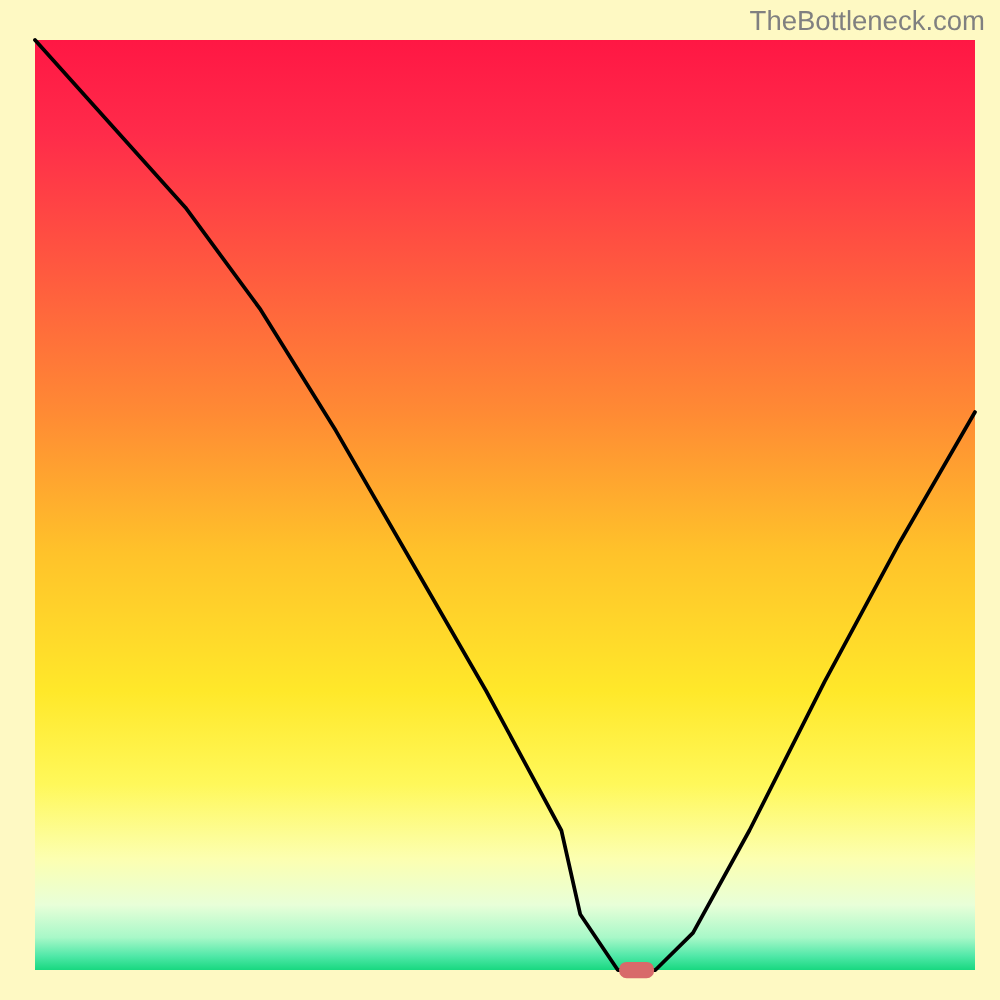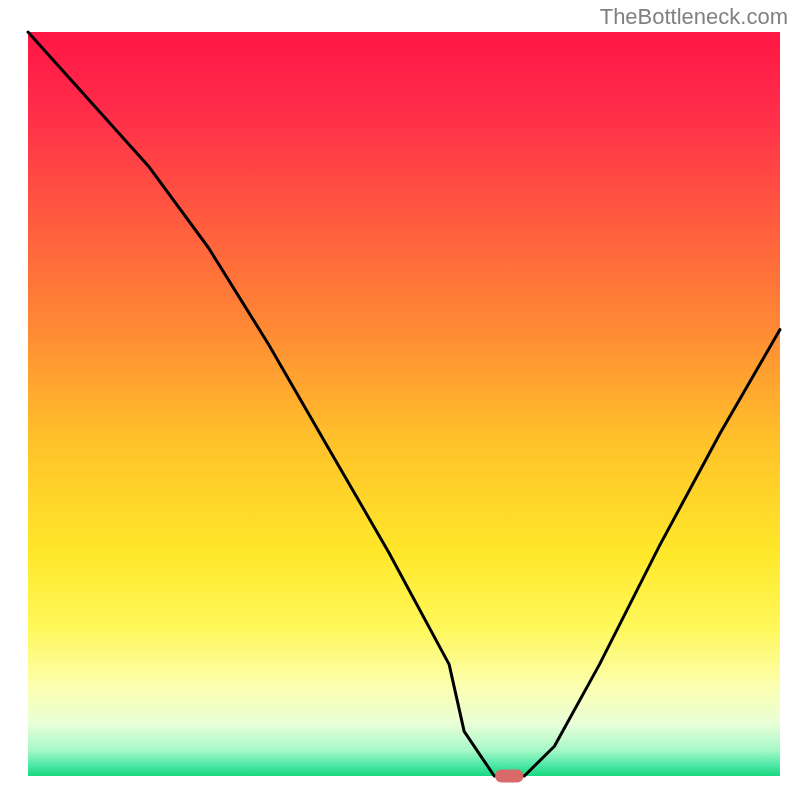--- a/index.html
+++ b/index.html
@@ -9,21 +9,21 @@
     height: 800px;
     background: #000;
     overflow: hidden;
   }
   .frame {
     position: absolute;
     left: 0;
     top: 0;
     width: 800px;
     height: 800px;
-    background: #ffffff;
+    background: #fef9c3;
   }
   .watermark {
     position: absolute;
     top: 4px;
     right: 12px;
     font-family: Arial, Helvetica, sans-serif;
     font-size: 22px;
     font-weight: 500;
     color: #808080;
     letter-spacing: 0px;

